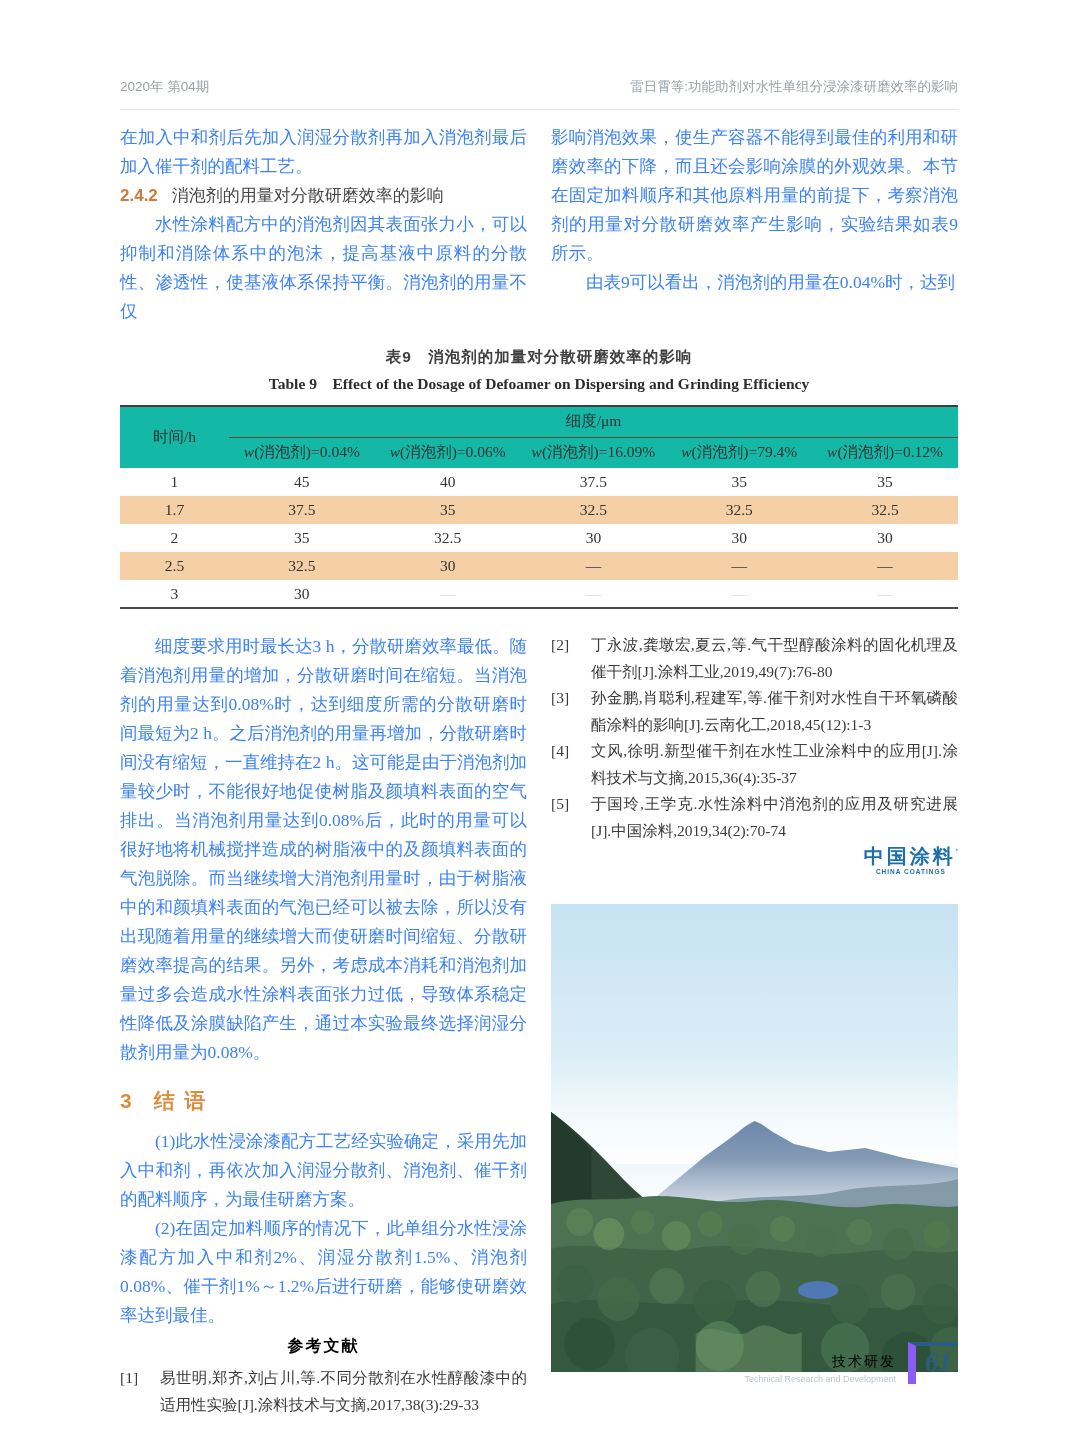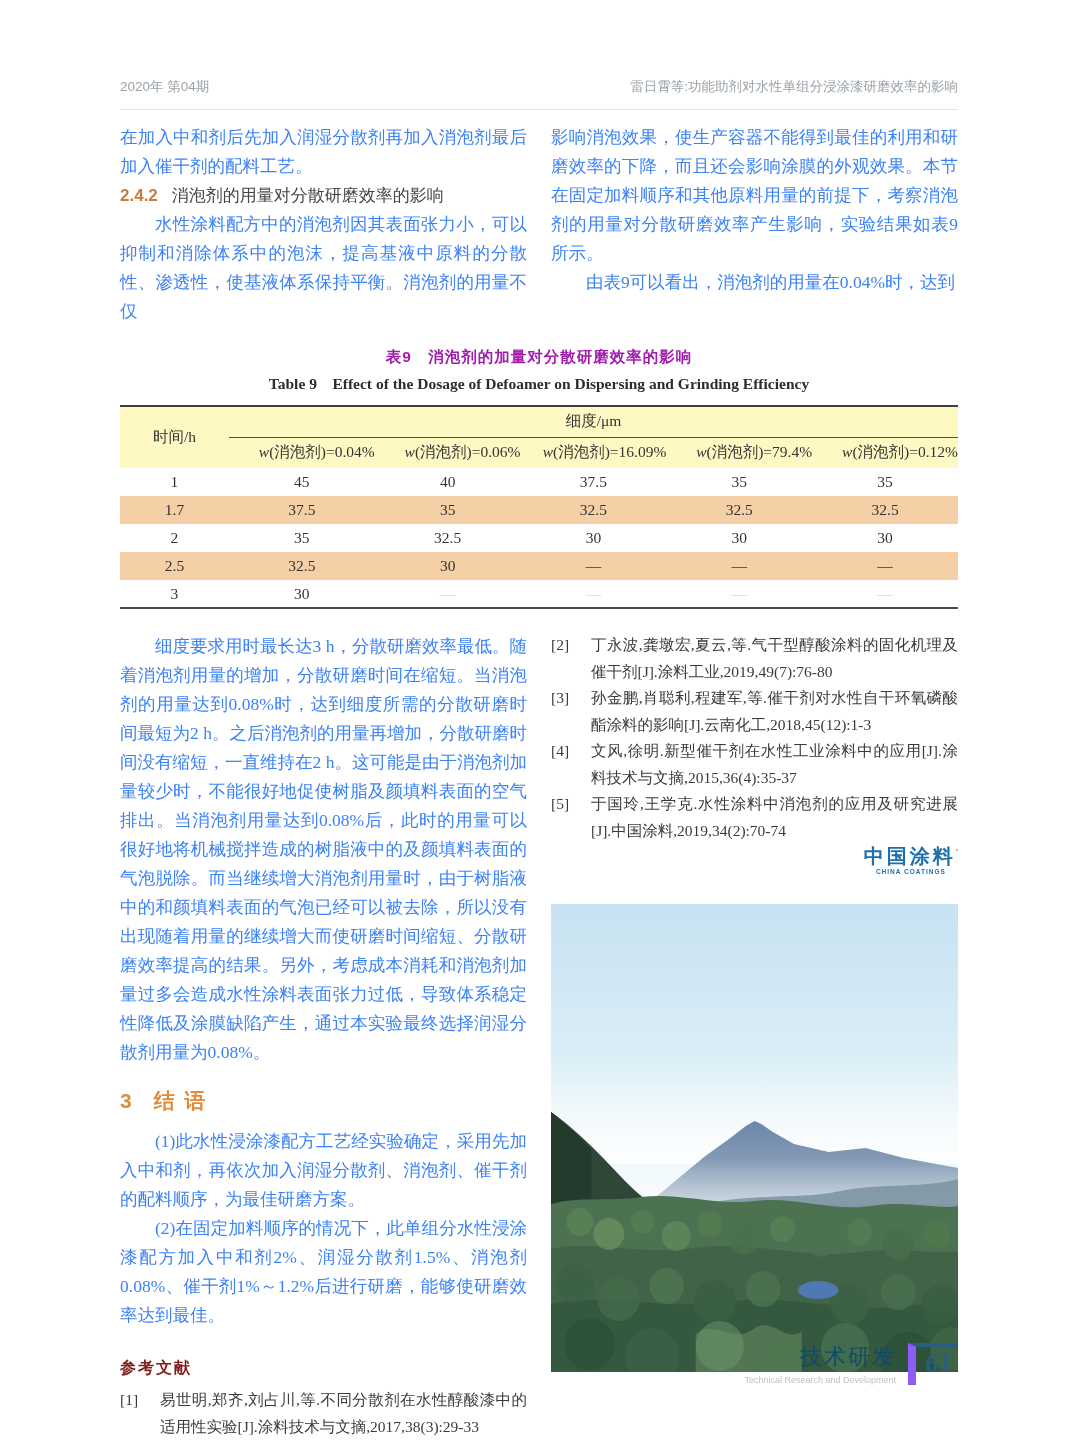--- a/index.html
+++ b/index.html
@@ -32,52 +32,52 @@
   .top-cols { margin-top:13px; }
   .sec-head {
     font-family:"Liberation Sans","DejaVu Sans",sans-serif;
     font-size:17px; line-height:29px; color:#454545;
   }
   .sec-num { color:#cd7b3c; font-weight:bold; margin-right:14px; }
   
   .table-block { margin-top:21px; }
   .tcap-cn {
     text-align:center; font-family:"Liberation Sans","DejaVu Sans",sans-serif;
-    font-weight:bold; font-size:15.5px; color:#a21caf; letter-spacing:1px;
+    font-weight:bold; font-size:15.5px; color:#404040; letter-spacing:1px;
   }
   .tcap-en {
     text-align:center; font-family:"Liberation Serif","DejaVu Serif",serif;
     font-weight:bold; font-size:15.5px; color:#2d2d2d; margin-top:6px;
   }
   table.dtab {
     width:100%; border-collapse:collapse; margin-top:10px;
     font-size:15.5px; color:#333;
     border-top:2px solid #3f3f3f; border-bottom:2px solid #4a4a4a;
     text-align:center;
   }
   table.dtab th, table.dtab td { font-weight:normal; padding:0; }
-  .hdr-bg { background:#fef9c3; }
+  .hdr-bg { background:#14b8a6; }
   tr.stripe td { background:#f5cfa6; }
   th.c-time { width:13%; font-size:15.5px; }
   th.c-group { height:31px; border-bottom:1px solid #5a4a38; }
-  th.c-sub { height:31px; width:17.4%;text-align:right; }
+  th.c-sub { height:31px; width:17.4%; }
   td.cell { height:28px; }
   td.muted { color:#d9d9d9; }
   .wvar { font-style:italic; font-family:"Liberation Serif",serif; }
   
   .bottom-cols { margin-top:23px; }
   .concl-head {
     font-family:"Liberation Sans","DejaVu Sans",sans-serif;
     font-weight:bold; color:#dd8c3e; font-size:21px;
     margin:20px 0 12px 0; letter-spacing:2px;
   }
   .concl-head .n { margin-right:20px; }
   .ref-head {
-    font-family:"Liberation Sans","DejaVu Sans",sans-serif;
-    font-weight:bold; font-size:16px; color:#7f1d1d; margin:28px 0 8px 0;
+    text-align:center; font-family:"Liberation Sans","DejaVu Sans",sans-serif;
+    font-weight:bold; font-size:16px; color:#000000; margin:6px 0 8px 0;
     letter-spacing:2px;
   }
   .ref { display:flex; font-size:15.5px; line-height:26.5px; text-align:justify; color:#3a3a3a; }
   .ref-num { flex:0 0 40px; }
   .ref-text { flex:1 1 auto; }
   .rightcol { position:relative; }
   
   .coatings-logo {
     position:absolute; right:0; top:214px; text-align:center;
     font-family:"Liberation Sans","DejaVu Sans",sans-serif;
@@ -87,21 +87,21 @@
   .coatings-logo .tick { font-size:10px; vertical-align:super; letter-spacing:0; }
   .coatings-logo .en { font-size:6.5px; letter-spacing:1px; margin-top:3px; font-weight:bold; }
   
   .photo { margin-top:60px; width:100%; height:468px; display:block; }
   
   .footer {
     position:absolute; right:117px; top:1342px;
     display:flex; align-items:flex-end;
   }
   .footer-text { text-align:right; font-family:"Liberation Sans","DejaVu Sans",sans-serif; }
-  .footer-cn { font-size:22px; color:#0c4a6e; letter-spacing:2px; }
+  .footer-cn { font-size:14px; color:#000000; letter-spacing:2px; }
   .footer-en { font-size:9px; color:#bcc3c8; margin-top:3px; }
   .pagebox {
     margin-left:12px; border-top:4px solid #2a5d84; border-left:8px solid #8b5cf6;
     padding:1px 6px 6px 9px;
   }
   .pagenum {
     font-family:"Liberation Serif","DejaVu Serif",serif;
     font-style:italic; font-weight:bold; font-size:27px; color:#2a5d84;
   }
 </style>

